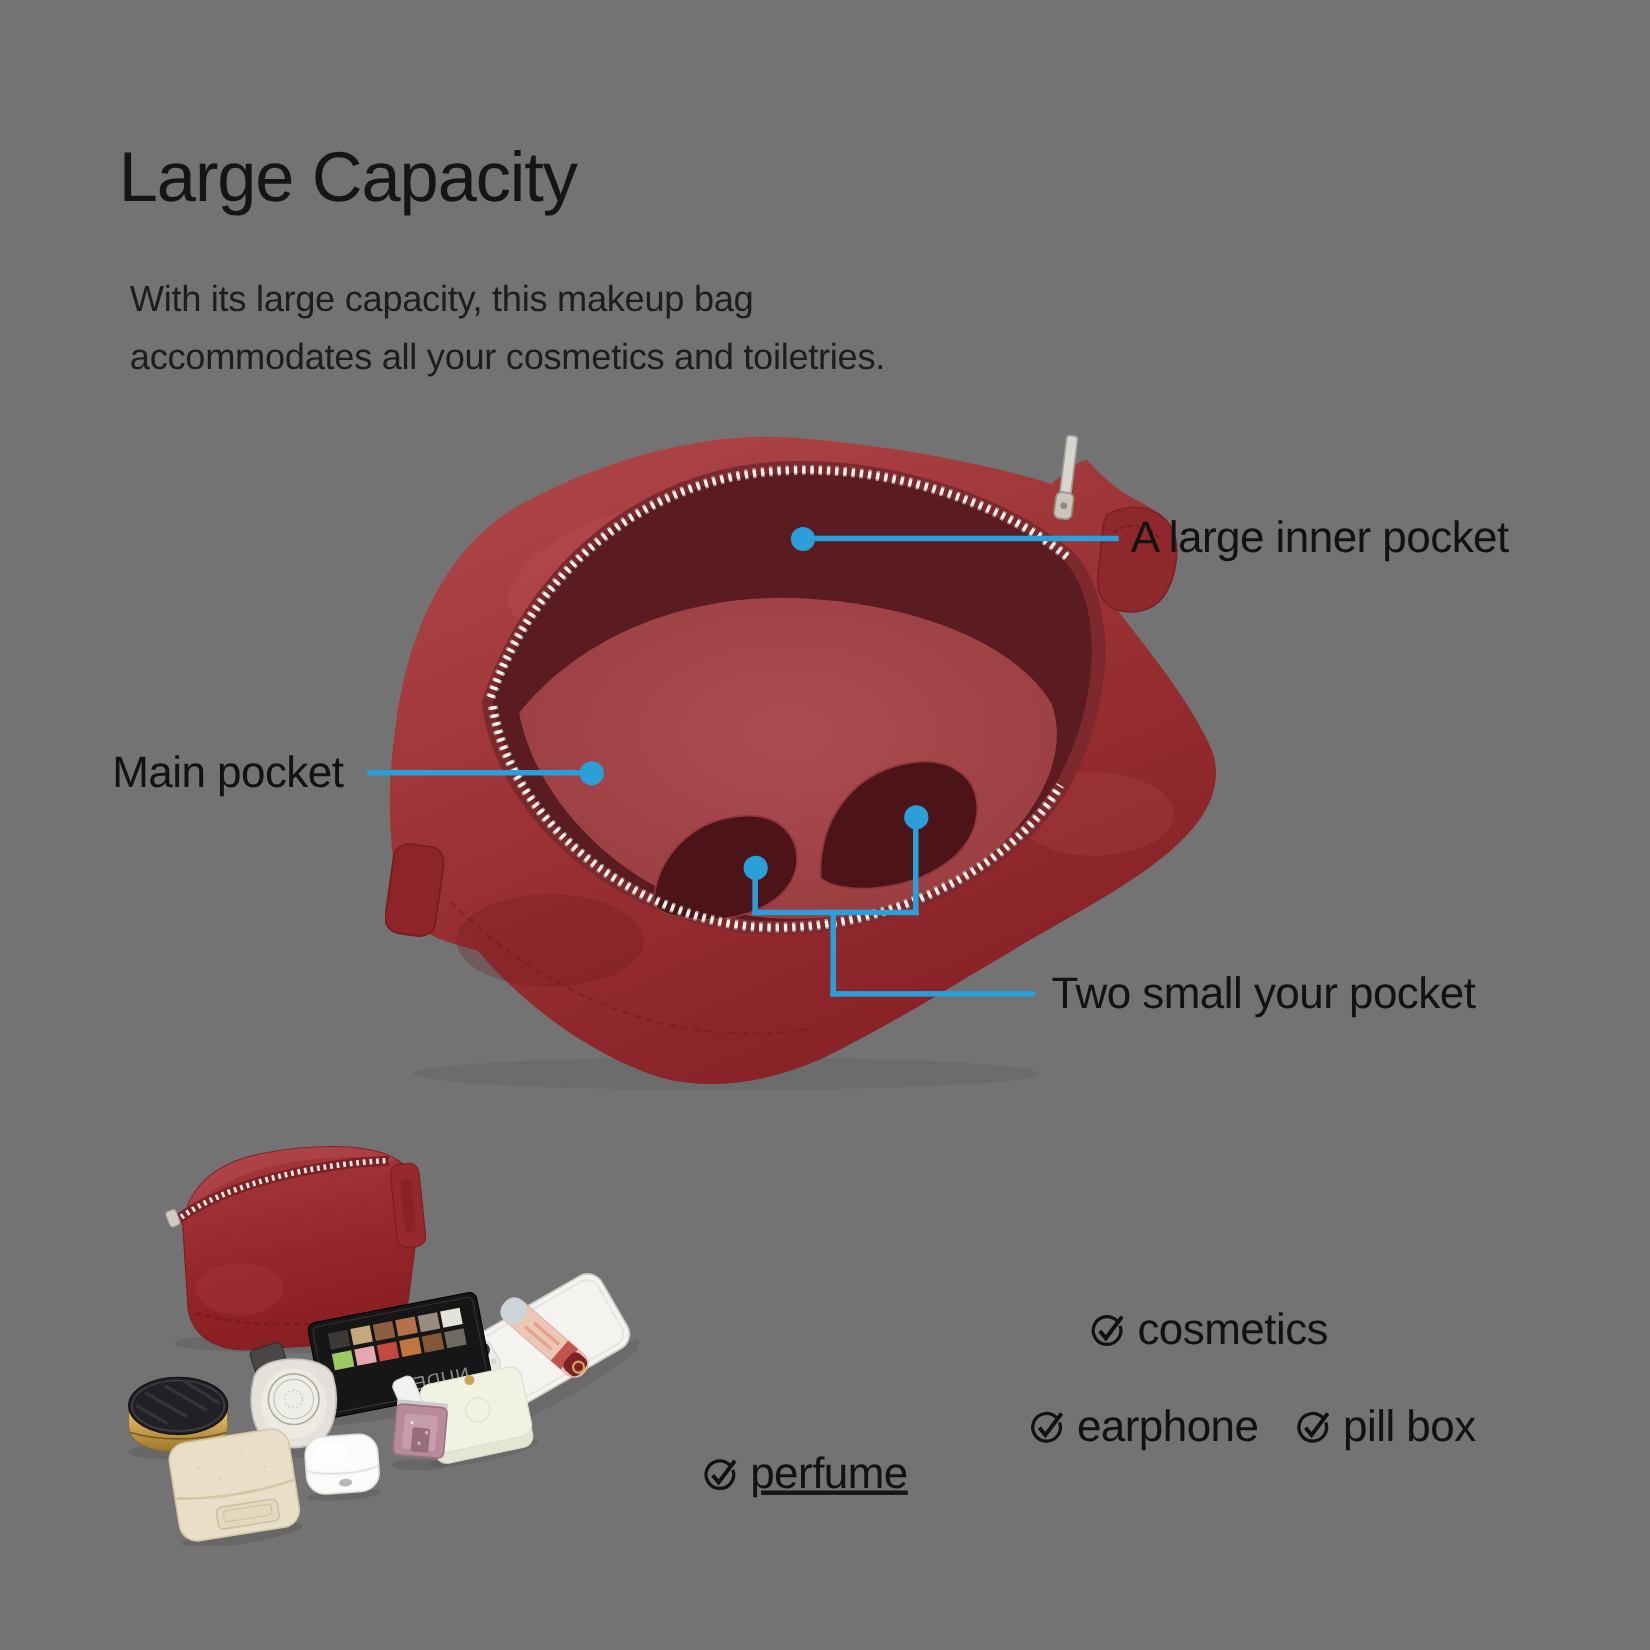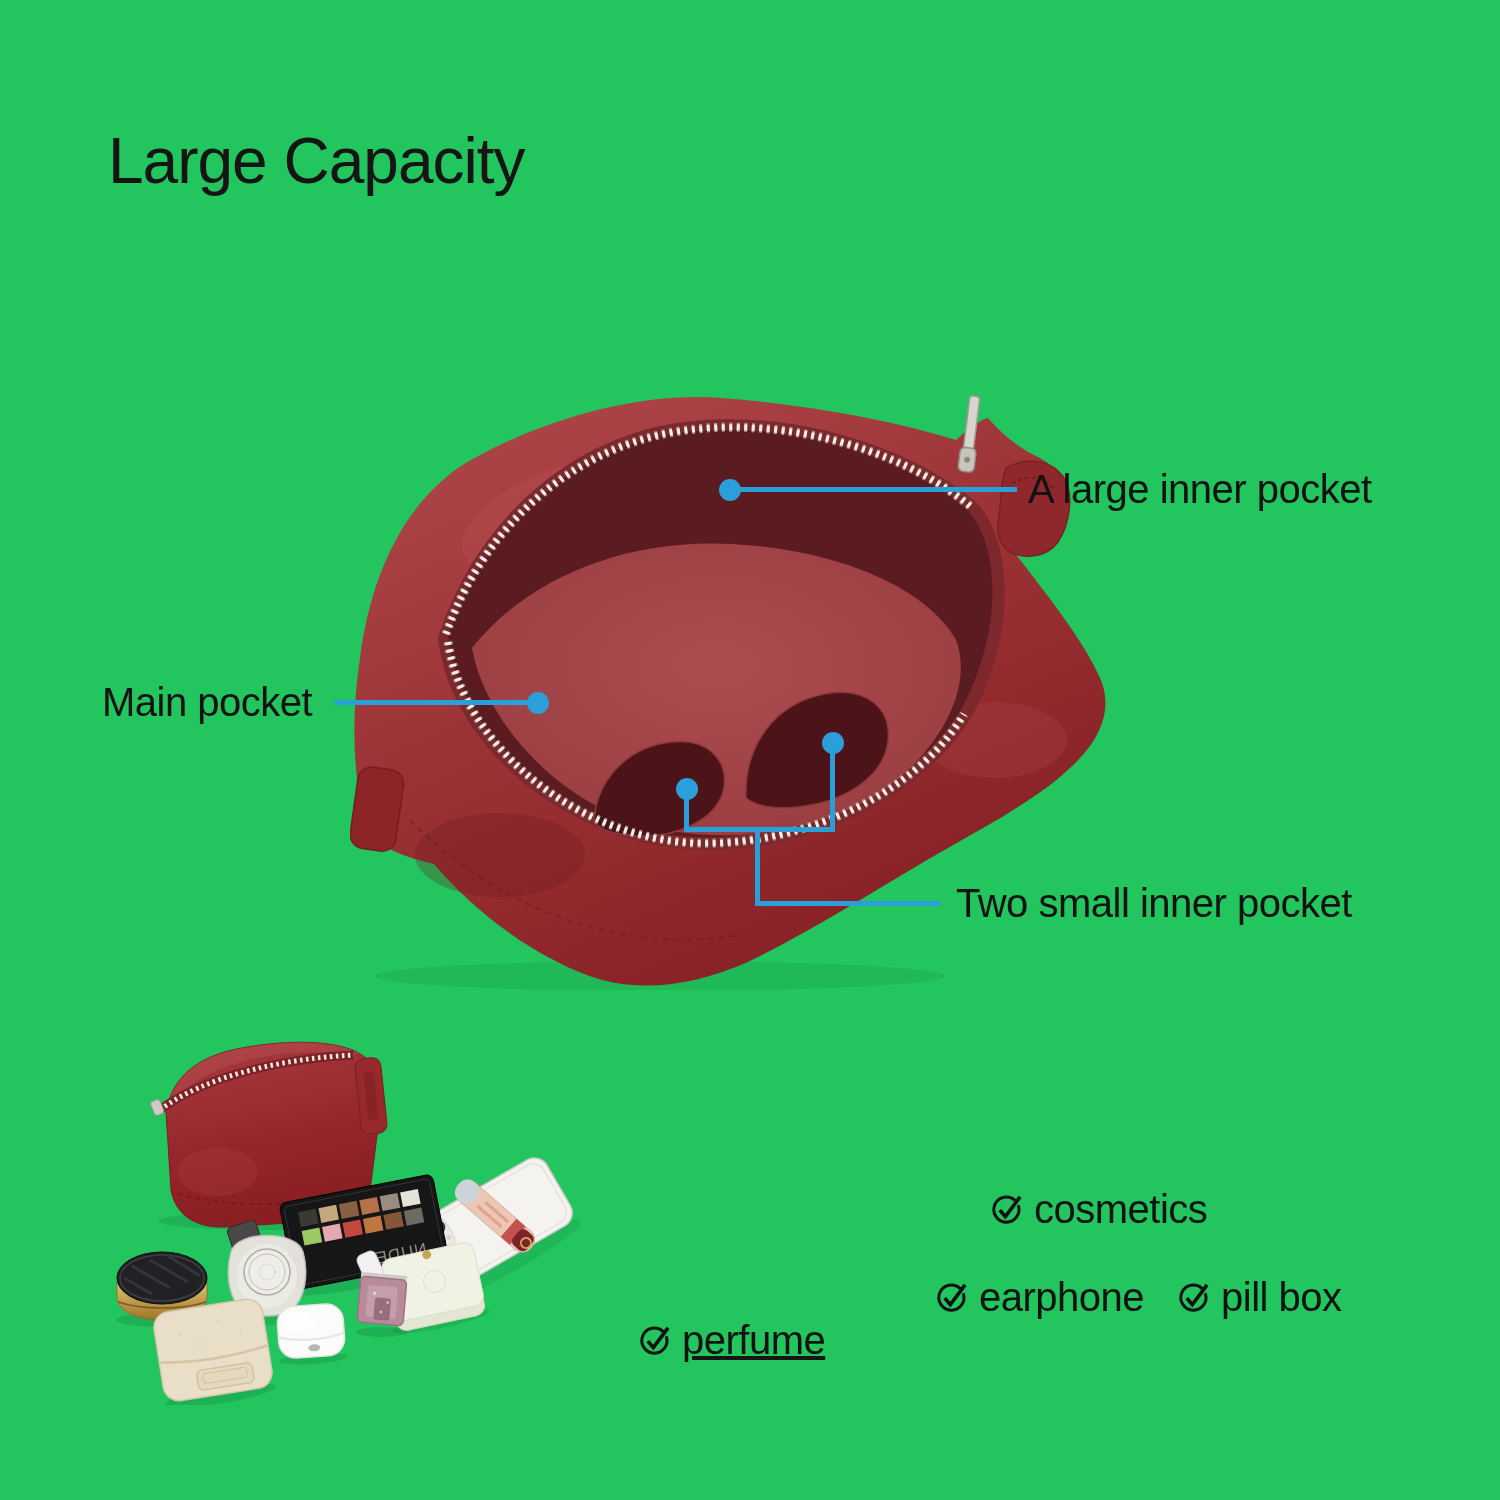--- a/index.html
+++ b/index.html
@@ -1,17 +1,17 @@
 <!DOCTYPE html>
 <html><head>
 <meta charset="utf-8">
 <style>
   html,body{margin:0;padding:0;background:#ffffff;}
   #canvas{
-    position:relative;width:1500px;height:1500px;background:#22c55e;overflow:hidden;
+    position:relative;width:1500px;height:1500px;background:#737373;overflow:hidden;
     font-family:"Liberation Sans","DejaVu Sans",sans-serif;color:#161616;
   }
   .abs{position:absolute;}
   
   .headline{left:108px;top:124px;font-size:64px;line-height:74px;letter-spacing:-1px;font-weight:400;color:#151515;white-space:nowrap;}
   .desc{left:118px;top:246px;font-size:33px;line-height:52px;letter-spacing:-0.3px;color:#1d1d1d;white-space:nowrap;}
   
   .callout-label{font-size:40px;line-height:44px;letter-spacing:-0.5px;color:#121212;white-space:nowrap;}
   .callout-line{background:#2b9fd9;}
   .callout-dot{width:22px;height:22px;border-radius:50%;background:#2b9fd9;}
@@ -20,20 +20,24 @@
   .feature-label{font-size:40px;line-height:40px;letter-spacing:-0.5px;color:#121212;white-space:nowrap;}
   .check{width:35px;height:35px;display:inline-block;}
   .check svg{display:block;}
 </style>
 </head>
 <body>
 
 <div id="canvas">
 
   <div class="abs headline">Large Capacity</div>
+  <div class="abs desc">
+    <div>With its large capacity, this makeup bag</div>
+    <div>accommodates all your cosmetics and toiletries.</div>
+  </div>
 
   <svg class="abs" style="left:350px;top:390px;" width="760" height="600" viewBox="0 0 760 600">
     <defs>
       <linearGradient id="gBody" x1="0" y1="0" x2="0.55" y2="1">
         <stop offset="0" stop-color="#b0494d"></stop>
           <stop offset="0.55" stop-color="#9a3135"></stop>
           <stop offset="1" stop-color="#872125"></stop>
       </linearGradient>
       <radialGradient id="gFloor" cx="0.5" cy="0.42" r="0.75">
         <stop offset="0" stop-color="#ab4c50"></stop>
@@ -96,21 +100,21 @@
   <div class="abs callout-line" style="left:334px;top:700px;width:202px;height:5px;"></div>
   <div class="abs callout-dot" style="left:527px;top:692px;"></div>
 
   <div class="abs callout-dot" style="left:676px;top:778px;"></div>
   <div class="abs callout-dot" style="left:822px;top:732px;"></div>
   <div class="abs callout-line" style="left:684px;top:789px;width:5px;height:43px;"></div>
   <div class="abs callout-line" style="left:830px;top:743px;width:5px;height:89px;"></div>
   <div class="abs callout-line" style="left:684px;top:827px;width:151px;height:5px;"></div>
   <div class="abs callout-line" style="left:755px;top:827px;width:5px;height:79px;"></div>
   <div class="abs callout-line" style="left:755px;top:901px;width:186px;height:5px;"></div>
-  <div class="abs callout-label" style="left:956px;top:881px;">Two small inner pocket</div>
+  <div class="abs callout-label" style="left:956px;top:881px;">Two small your pocket</div>
 
   <svg class="abs" style="left:148px;top:1022px;" width="245" height="210" viewBox="0 0 245 210">
     <defs>
       <linearGradient id="gSmall" x1="0" y1="0" x2="0.25" y2="1">
         <stop offset="0" stop-color="#a83c40"></stop>
           <stop offset="0.6" stop-color="#96262b"></stop>
           <stop offset="1" stop-color="#891e23"></stop>
       </linearGradient>
     </defs>
     <ellipse cx="118" cy="199" rx="108" ry="9" fill="#000000" opacity="0.09"></ellipse>

